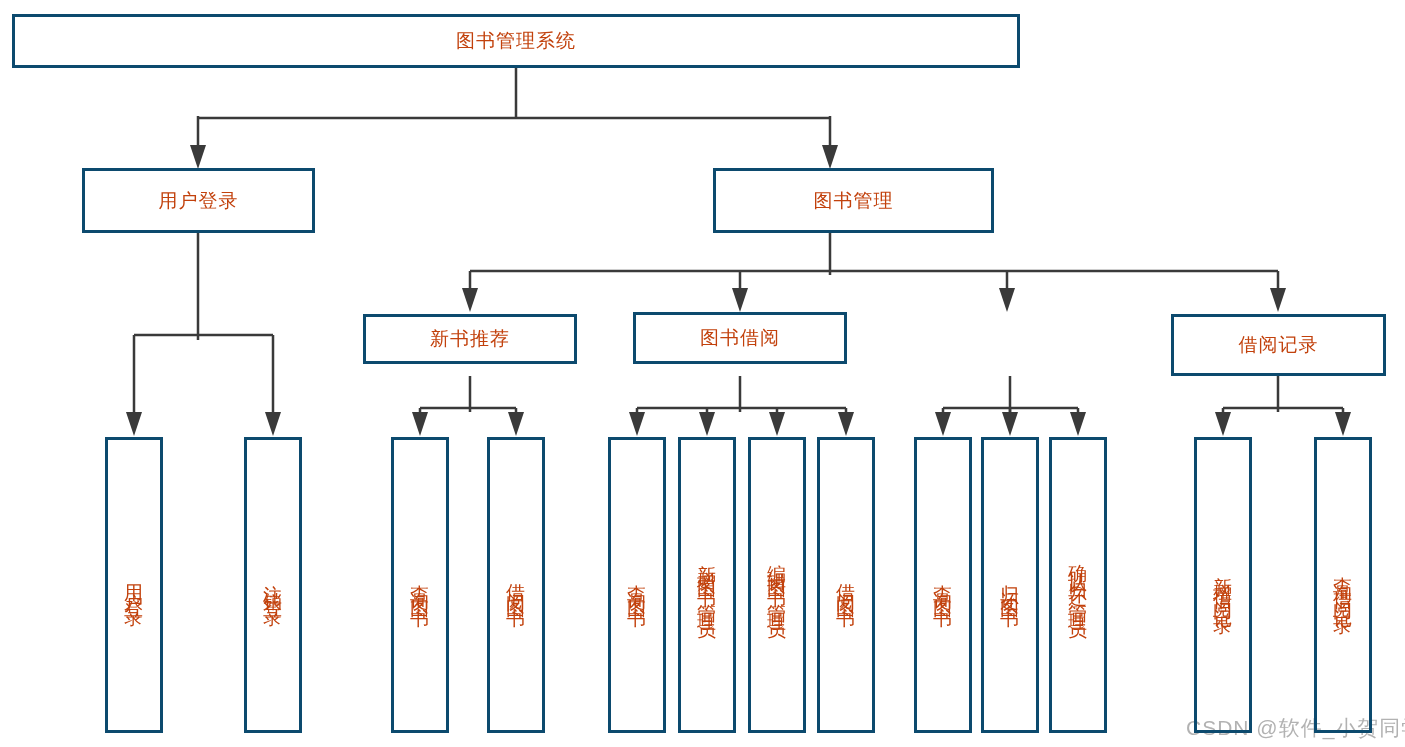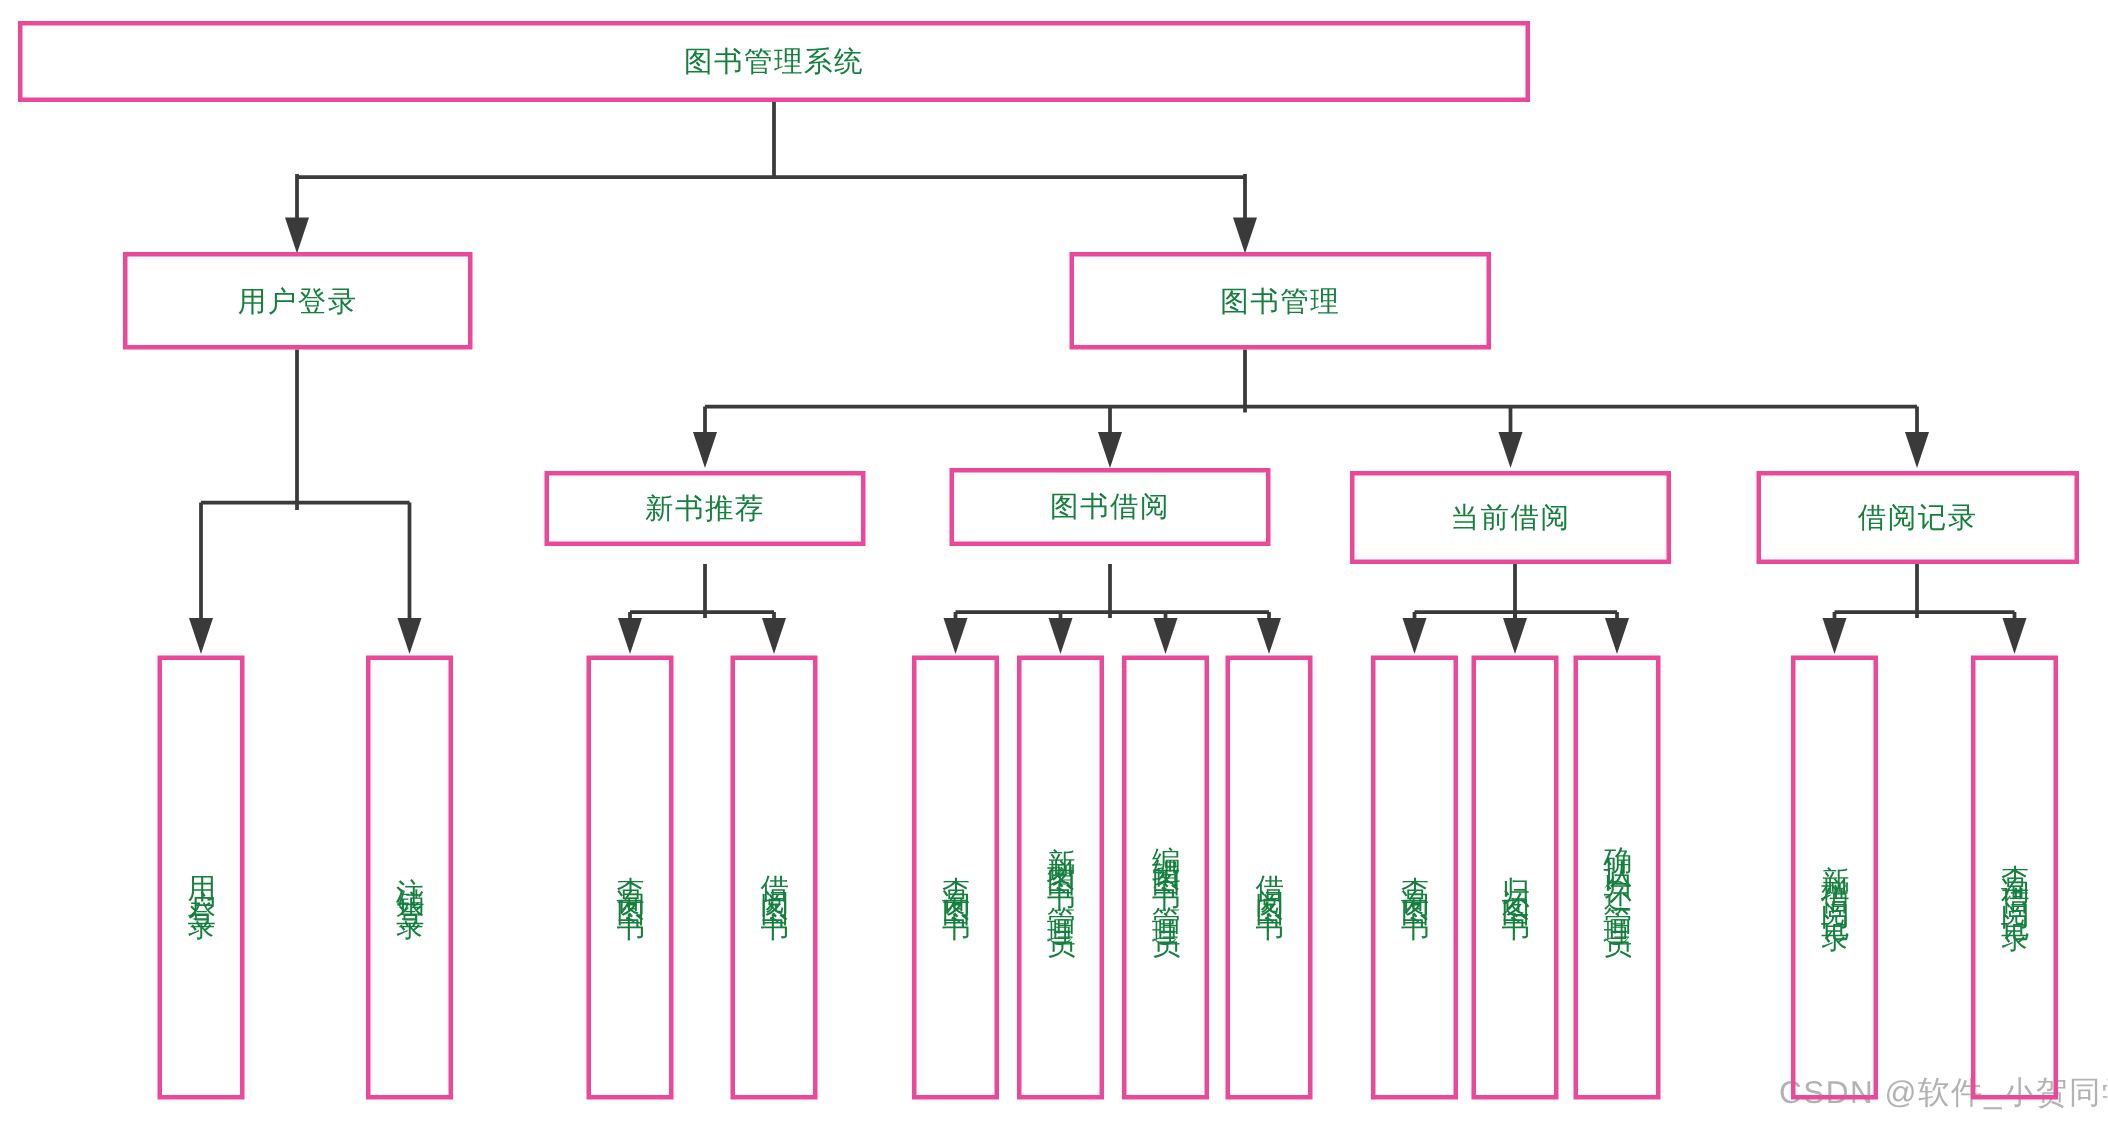--- a/index.html
+++ b/index.html
@@ -13,28 +13,28 @@
   }
   .wires {
     position: absolute;
     left: 0; top: 0;
     width: 1405px; height: 747px;
     z-index: 0;
   }
   .node {
     position: absolute;
     box-sizing: border-box;
-    border: 3px solid #ec4899;
+    border: 3px solid #0c4a6e;
     background: transparent;
     display: flex;
     align-items: center;
     justify-content: center;
     font-size: 19px;
     letter-spacing: 1px;
-    color: #15803d;
+    color: #c2410c;
     z-index: 2;
     text-align: center;
   }
   .leaf {
     writing-mode: vertical-rl;
     text-orientation: mixed;
     letter-spacing: 8px;
     line-height: 1;
     font-size: 19px;
   }
@@ -94,21 +94,20 @@
 
   <div class="watermark">CSDN @软件_小贺同学</div>
 
   <div class="node" style="left:12px;top:14px;width:1008px;height:54px">图书管理系统</div>
 
   <div class="node" style="left:82px;top:168px;width:233px;height:65px">用户登录</div>
   <div class="node" style="left:713px;top:168px;width:281px;height:65px">图书管理</div>
 
   <div class="node" style="left:363px;top:314px;width:214px;height:50px">新书推荐</div>
   <div class="node" style="left:633px;top:312px;width:214px;height:52px">图书借阅</div>
-  <div class="node" style="left:900px;top:314px;width:214px;height:62px">当前借阅</div>
   <div class="node" style="left:1171px;top:314px;width:215px;height:62px">借阅记录</div>
 
   <div class="node leaf" style="left:105px;top:437px;width:58px;height:296px">用户登录</div>
   <div class="node leaf" style="left:244px;top:437px;width:58px;height:296px">注销登录</div>
 
   <div class="node leaf" style="left:391px;top:437px;width:58px;height:296px">查询图书</div>
   <div class="node leaf" style="left:487px;top:437px;width:58px;height:296px">借阅图书</div>
 
   <div class="node leaf" style="left:608px;top:437px;width:58px;height:296px">查询图书</div>
   <div class="node leaf" style="left:678px;top:437px;width:58px;height:296px">新增图书（管理员）</div>

